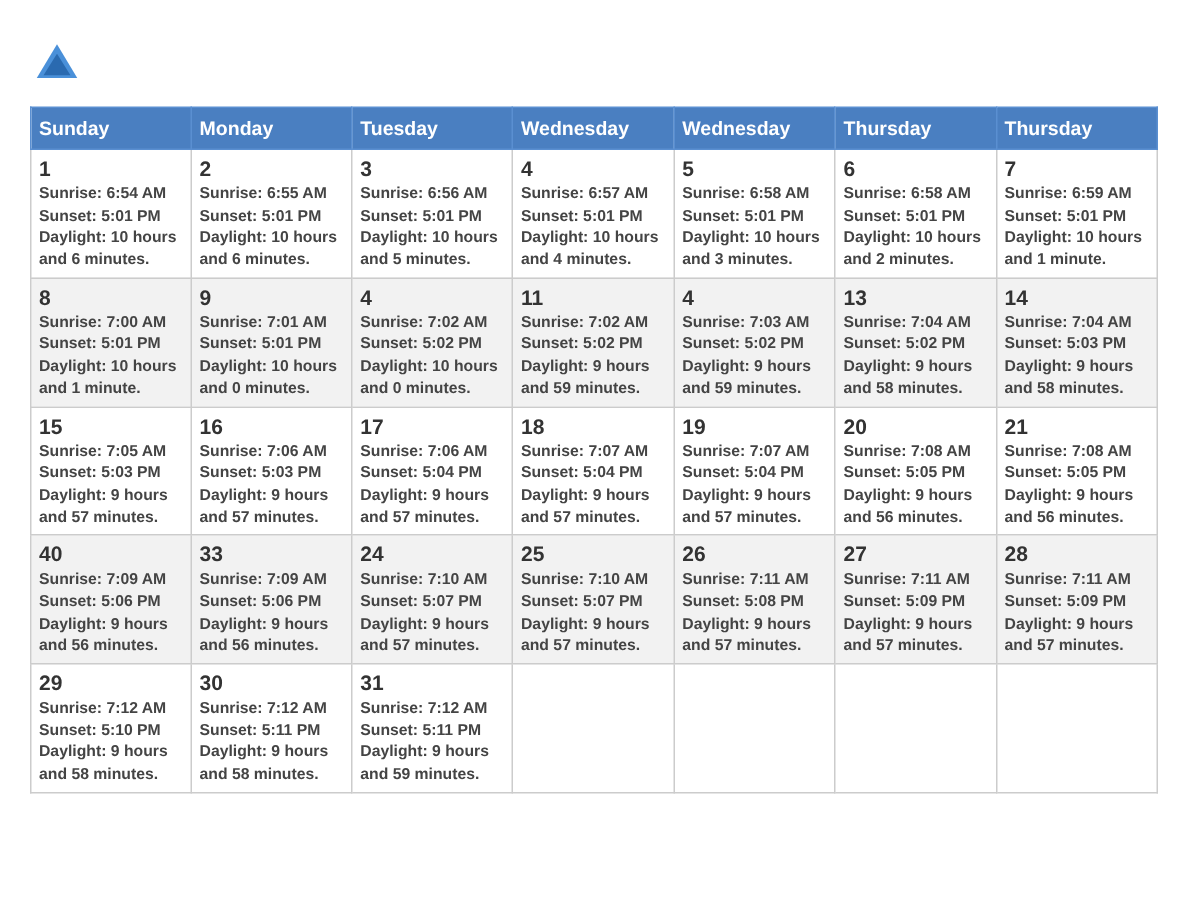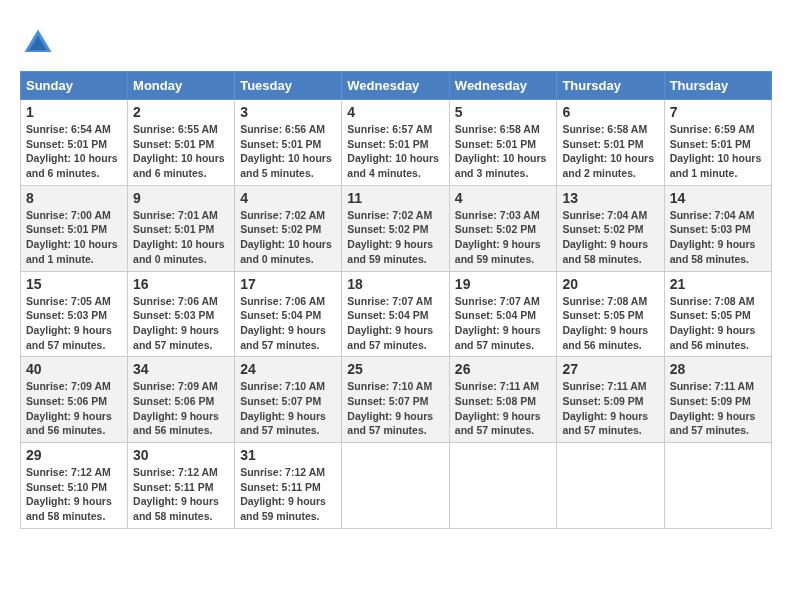--- a/index.html
+++ b/index.html
@@ -302,21 +302,21 @@
       <tr>
         <td>
         <span class="day-number">40</span>
         <div class="day-info">
           Sunrise: 7:09 AM<br>
           Sunset: 5:06 PM<br>
           Daylight: 9 hours and 56 minutes.
         </div>
       </td>
         <td>
-        <span class="day-number">34</span>
+        <span class="day-number">33</span>
         <div class="day-info">
           Sunrise: 7:09 AM<br>
           Sunset: 5:06 PM<br>
           Daylight: 9 hours and 56 minutes.
         </div>
       </td>
         <td>
         <span class="day-number">24</span>
         <div class="day-info">
           Sunrise: 7:10 AM<br>

